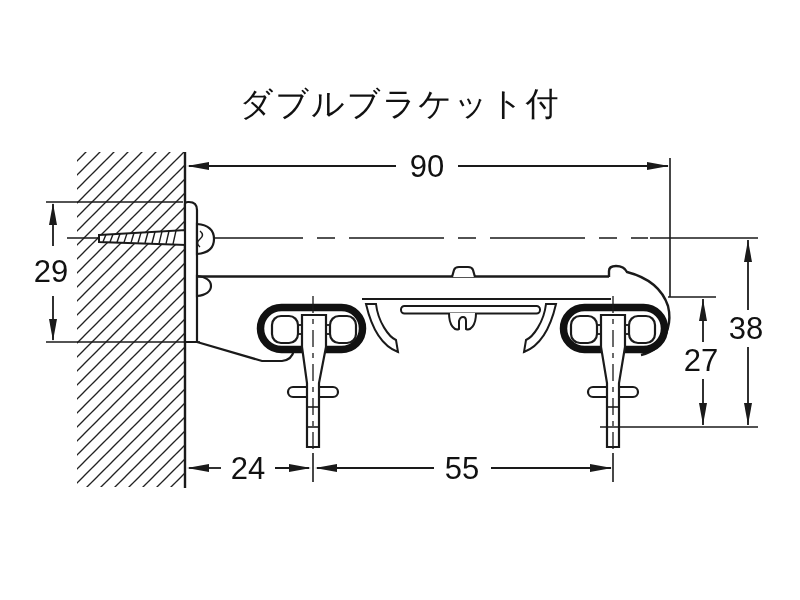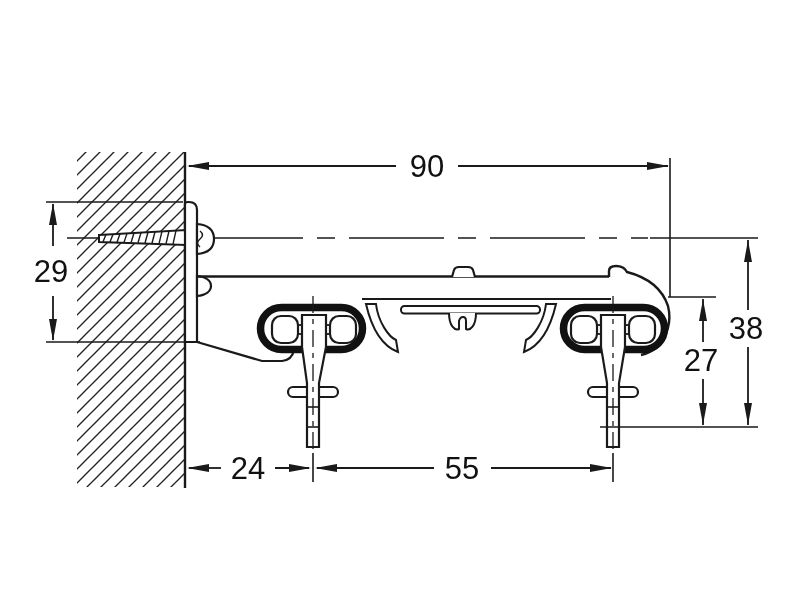--- a/index.html
+++ b/index.html
@@ -7,20 +7,21 @@
         font-family:"Liberation Sans", sans-serif;}
   .title{position:absolute;top:82px;left:0;width:100%;text-align:center;
          font-size:33px;letter-spacing:2px;color:#111;}
   svg{position:absolute;top:0;left:0;}
   svg text{font-family:"Liberation Sans", sans-serif;font-size:31px;fill:#111;}
 </style>
 </head>
 <body>
 
 <div class="page">
+  <div class="title">ダブルブラケット付</div>
 
   <svg width="800" height="600" viewBox="0 0 800 600">
     <defs>
       <pattern id="hatch" patternUnits="userSpaceOnUse" width="14" height="14">
         <path d="M0,14 L14,0" stroke="#222" stroke-width="1.3" fill="none"></path>
         <path d="M-1,1 L1,-1" stroke="#222" stroke-width="1.3" fill="none"></path>
         <path d="M13,15 L15,13" stroke="#222" stroke-width="1.3" fill="none"></path>
       </pattern>
     </defs>
 

